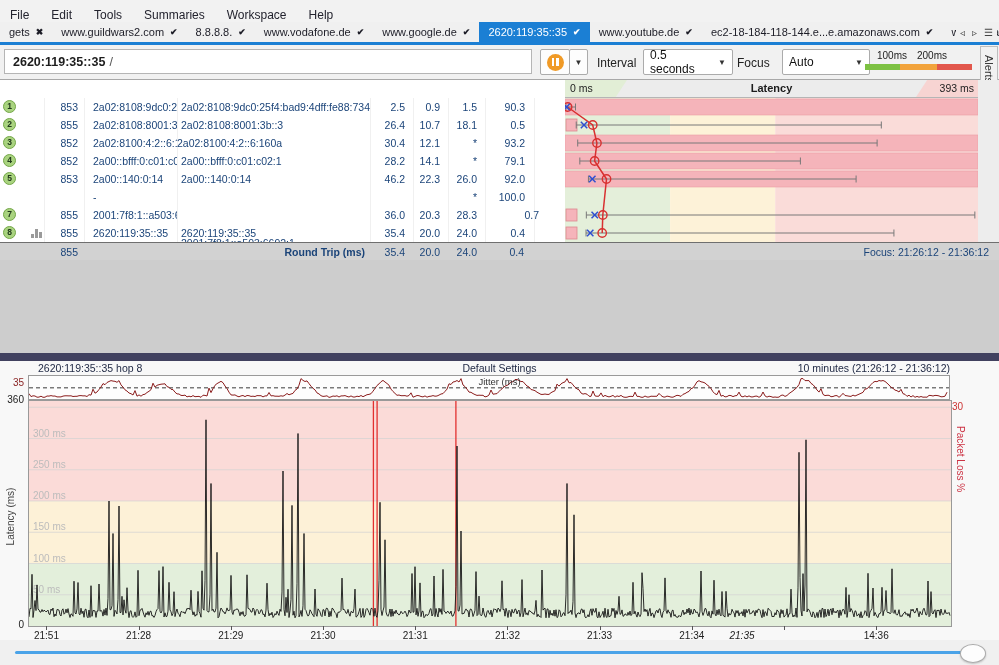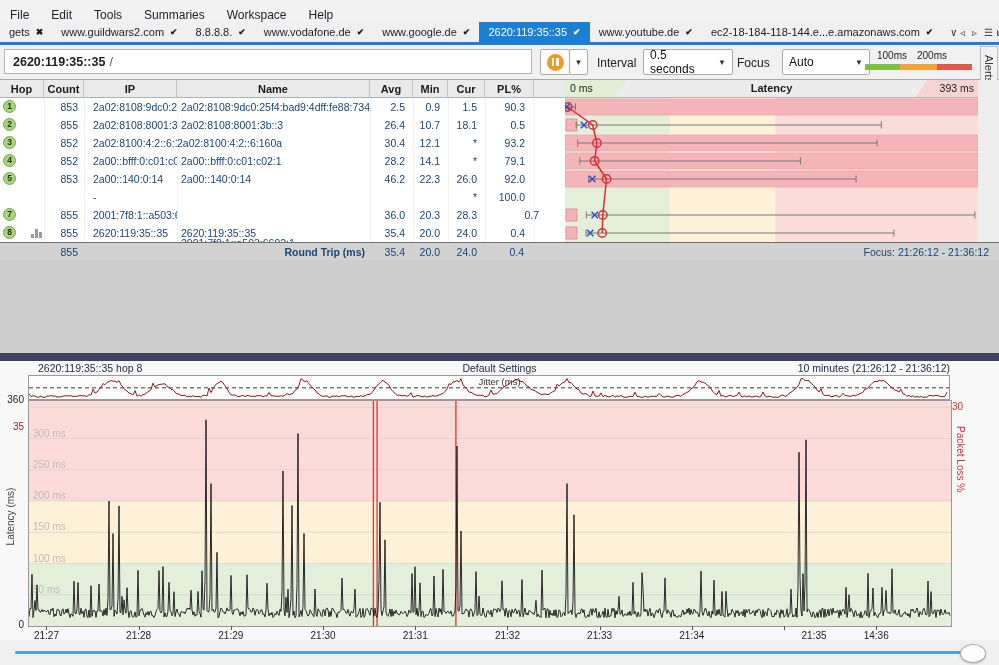--- a/index.html
+++ b/index.html
@@ -88,21 +88,21 @@
   .navy-bar{position:absolute;left:0;top:353px;width:999px;height:8px;background:#41415f;}
   
   .lower{position:absolute;left:0;top:361px;width:999px;height:279px;background:#f8f8f8;}
   .lg-head{position:absolute;top:1px;height:12px;font-size:10.5px;color:#232c47;line-height:12px;}
   #lgLeft{left:38px;} #lgCenter{left:0;width:100%;text-align:center;} #lgRight{right:49px;}
   .jitter-box{position:absolute;left:28px;top:14px;width:922px;height:25px;background:#fdfdfd;
               border:1px solid #9a9a9a;box-sizing:border-box;}
   .jitter-label{position:absolute;left:0;top:15px;width:100%;text-align:center;
                 font-size:9.5px;color:#333;z-index:3;}
   .axis-lbl{position:absolute;font-size:10px;}
-  #jitMax{left:0;top:16px;width:24px;text-align:right;color:#8a2525;margin-top:44px;}
+  #jitMax{left:0;top:16px;width:24px;text-align:right;color:#8a2525;}
   #latMax{left:0;top:33px;width:24px;text-align:right;color:#222;}
   #latMin{left:0;top:258px;width:24px;text-align:right;color:#222;}
   #plMax{left:952px;top:40px;color:#cc3333;}
   #ylab{left:-30px;top:150px;width:80px;text-align:center;color:#444;
         transform:rotate(-90deg);transform-origin:center;font-size:10px;}
   #pllab{left:955px;top:65px;writing-mode:vertical-rl;color:#cc3344;font-size:10px;}
   #mainsvg{position:absolute;left:28px;top:39px;border:1px solid #999;}
   .xtick{position:absolute;top:265px;width:1px;height:4px;background:#555;}
   .xlabel{position:absolute;top:269px;width:40px;margin-left:-20px;text-align:center;
           font-size:10px;color:#222;}
@@ -199,30 +199,20 @@
         <i style="width: 35px; background: rgb(125, 193, 67);"></i>
           <i style="width: 37px; background: rgb(242, 163, 60);"></i>
           <i style="width: 35px; background: rgb(226, 87, 76);"></i>
       </div>
     </div>
   </div>
   <div class="alerts-tab">
     <span>Alerts</span>
   </div>
 
-  <div class="thead" id="thead">
-      <div class="th" style="left: 0px; width: 44px;">Hop</div>
-      <div class="th" style="left: 44px; width: 40px;">Count</div>
-      <div class="th" style="left: 84px; width: 93px;">IP</div>
-      <div class="th" style="left: 177px; width: 193px;">Name</div>
-      <div class="th" style="left: 370px; width: 43px;">Avg</div>
-      <div class="th" style="left: 413px; width: 35px;">Min</div>
-      <div class="th" style="left: 448px; width: 37px;">Cur</div>
-      <div class="th" style="left: 485px; width: 49px;">PL%</div>
-    </div>
   <div class="lat-header">
     <div class="lh-title">Latency</div>
     <div class="lh-left">0 ms</div>
     <div class="lh-right">393 ms</div>
   </div>
   <div class="tbody" id="tbody">
       <div class="col-sep" style="left: 44px;"></div>
       <div class="col-sep" style="left: 84px;"></div>
       <div class="col-sep" style="left: 177px;"></div>
       <div class="col-sep" style="left: 370px;"></div>
@@ -418,37 +408,37 @@
         <text x="4" y="98" font-size="10" font-family="Liberation Sans, sans-serif" fill="#bcbcbc">200 ms</text>
         <text x="4" y="66.75" font-size="10" font-family="Liberation Sans, sans-serif" fill="#bcbcbc">250 ms</text>
         <text x="4" y="35.5" font-size="10" font-family="Liberation Sans, sans-serif" fill="#bcbcbc">300 ms</text>
         <line x1="344.4" y1="0" x2="344.4" y2="225" stroke="#e23030" stroke-width="1.3"></line>
         <line x1="348.1" y1="0" x2="348.1" y2="225" stroke="#e23030" stroke-width="1.3"></line>
         <line x1="426.9" y1="0" x2="426.9" y2="225" stroke="#e23030" stroke-width="1.3"></line>
         <polyline points="0,215.9 1,207.4 2,207.8 3,173.3 4,216.5 5,209.1 6,199.5 7,209.6 8,183.9 9,208.2 10,208.8 11,211.1 12,211.1 13,208.5 14,210.7 15,209.2 16,209.8 17,210.9 18,210.2 19,209.1 20,213.1 21,213.5 22,208.0 23,209.6 24,207.0 25,215.7 26,213.0 27,214.9 28,208.5 29,208.7 30,209.1 31,213.7 32,215.0 33,209.2 34,207.8 35,213.2 36,212.2 37,208.1 38,211.9 39,207.6 40,213.0 41,216.5 42,212.9 43,213.4 44,215.3 45,180.2 46,212.0 47,213.0 48,207.9 49,181.5 50,212.9 51,213.8 52,207.2 53,212.6 54,210.1 55,216.3 56,208.5 57,208.1 58,215.3 59,216.8 60,209.0 61,216.4 62,184.7 63,215.3 64,209.4 65,209.8 66,209.8 67,216.4 68,210.0 69,210.1 70,183.0 71,210.3 72,209.4 73,210.3 74,215.1 75,208.5 76,214.1 77,207.1 78,214.4 79,197.5 80,100.0 81,208.7 82,208.6 83,204.7 84,132.5 85,215.4 86,209.3 87,210.7 88,213.0 89,198.6 90,105.0 91,211.6 92,211.5 93,195.3 94,213.9 95,198.8 96,208.9 97,212.2 98,186.7 99,209.2 100,216.6 101,210.4 102,209.7 103,215.2 104,216.4 105,215.2 106,210.9 107,216.3 108,215.2 109,169.3 110,214.7 111,209.3 112,208.8 113,207.4 114,210.9 115,214.0 116,216.2 117,211.8 118,213.8 119,210.4 120,214.3 121,210.4 122,210.2 123,214.9 124,214.6 125,216.4 126,214.4 127,210.7 128,208.6 129,207.6 130,169.6 131,210.2 132,212.0 133,209.9 134,165.6 135,216.0 136,211.8 137,215.6 138,215.3 139,210.2 140,181.3 141,208.9 142,210.8 143,214.7 144,212.5 145,190.7 146,215.6 147,210.9 148,208.0 149,212.2 150,213.4 151,215.7 152,210.7 153,210.5 154,211.7 155,210.9 156,212.7 157,210.1 158,207.3 159,208.1 160,207.0 161,208.7 162,189.2 163,209.0 164,213.9 165,210.8 166,215.3 167,213.5 168,214.2 169,190.4 170,210.4 171,212.6 172,216.2 173,169.8 174,207.3 175,209.2 176,179.6 177,18.8 178,209.5 179,210.9 180,210.9 181,193.7 182,82.5 183,209.5 184,208.1 185,210.9 186,210.9 187,207.2 188,151.3 189,216.8 190,215.7 191,210.7 192,207.0 193,208.5 194,210.8 195,210.9 196,212.9 197,210.6 198,206.9 199,209.7 200,209.4 201,208.9 202,174.4 203,211.1 204,213.5 205,208.9 206,209.5 207,208.2 208,208.1 209,208.3 210,211.2 211,214.8 212,210.9 213,213.4 214,210.5 215,215.0 216,215.2 217,213.7 218,173.8 219,207.4 220,207.8 221,208.5 222,211.0 223,211.1 224,207.0 225,208.4 226,214.3 227,209.8 228,208.3 229,209.4 230,212.9 231,211.5 232,208.7 233,209.2 234,213.6 235,213.0 236,215.9 237,209.1 238,182.2 239,208.4 240,214.9 241,212.3 242,214.0 243,211.2 244,216.5 245,215.0 246,212.6 247,213.9 248,210.2 249,212.5 250,214.4 251,208.2 252,210.4 253,190.9 254,70.0 255,208.5 256,214.8 257,196.3 258,211.5 259,188.2 260,216.5 261,209.6 262,198.5 263,104.4 264,214.2 265,210.2 266,216.8 267,214.7 268,182.7 269,32.5 270,215.9 271,213.5 272,209.4 273,215.4 274,204.7 275,132.5 276,208.3 277,209.5 278,213.0 279,215.1 280,214.0 281,208.8 282,210.4 283,212.8 284,214.2 285,215.7 286,188.0 287,213.1 288,215.3 289,207.8 290,209.2 291,210.9 292,214.6 293,215.6 294,208.6 295,209.0 296,214.9 297,207.7 298,207.0 299,209.0 300,216.0 301,210.3 302,215.3 303,207.2 304,207.7 305,209.6 306,211.6 307,212.6 308,216.7 309,211.2 310,211.3 311,210.8 312,209.5 313,177.1 314,208.6 315,208.2 316,209.8 317,212.2 318,212.2 319,208.4 320,212.7 321,215.2 322,210.5 323,210.9 324,212.0 325,207.3 326,188.1 327,216.1 328,215.4 329,213.8 330,210.6 331,207.4 332,216.4 333,214.6 334,207.4 335,216.4 336,214.2 337,208.4 338,207.4 339,209.1 340,211.6 341,214.2 342,207.5 343,207.3 344,208.7 345,215.3 346,207.1 347,214.7 348,216.3 349,209.7 350,179.4 351,101.3 352,208.5 353,214.5 354,209.8 355,206.0 356,138.8 357,211.0 358,214.2 359,215.3 360,212.7 361,208.0 362,215.6 363,208.1 364,215.2 365,210.4 366,212.7 367,209.1 368,212.3 369,212.7 370,214.1 371,213.0 372,210.3 373,211.9 374,212.7 375,211.7 376,210.1 377,212.0 378,215.6 379,213.7 380,209.0 381,211.5 382,211.9 383,172.5 384,211.3 385,210.9 386,165.7 387,213.9 388,207.3 389,215.3 390,209.9 391,181.9 392,215.7 393,210.4 394,210.2 395,216.7 396,215.4 397,213.3 398,214.6 399,214.0 400,212.3 401,208.3 402,207.6 403,215.0 404,213.0 405,175.0 406,215.6 407,207.5 408,212.6 409,216.0 410,207.1 411,211.3 412,207.7 413,213.4 414,168.4 415,210.2 416,210.6 417,212.4 418,210.9 419,210.2 420,212.1 421,212.5 422,210.0 423,214.9 424,215.2 425,212.9 426,209.9 427,185.4 428,45.0 429,209.7 430,210.1 431,204.1 432,130.0 433,213.1 434,212.4 435,212.5 436,209.8 437,207.9 438,209.7 439,209.8 440,216.0 441,208.6 442,207.9 443,210.0 444,215.5 445,212.8 446,209.3 447,170.6 448,214.6 449,213.4 450,195.1 451,213.1 452,214.7 453,214.1 454,207.0 455,212.0 456,215.6 457,216.2 458,210.8 459,209.4 460,212.0 461,213.5 462,209.1 463,215.9 464,211.2 465,207.7 466,208.7 467,208.4 468,211.5 469,207.1 470,208.0 471,210.6 472,207.4 473,179.8 474,208.7 475,208.1 476,215.2 477,207.3 478,210.9 479,216.5 480,209.3 481,210.5 482,215.7 483,208.4 484,211.8 485,211.7 486,207.9 487,208.4 488,213.0 489,210.1 490,209.1 491,215.7 492,211.8 493,178.6 494,215.8 495,211.7 496,207.1 497,213.6 498,211.8 499,214.2 500,209.4 501,210.3 502,210.6 503,212.1 504,212.1 505,213.5 506,209.8 507,199.4 508,215.7 509,213.2 510,215.3 511,215.4 512,216.5 513,169.0 514,209.1 515,207.9 516,207.1 517,216.8 518,208.2 519,207.9 520,216.7 521,209.3 522,214.1 523,212.2 524,214.7 525,209.0 526,215.2 527,208.7 528,216.6 529,215.7 530,208.8 531,209.9 532,215.8 533,214.8 534,212.2 535,211.7 536,214.7 537,193.7 538,82.5 539,212.6 540,211.1 541,211.2 542,209.1 543,213.5 544,200.5 545,113.8 546,211.9 547,216.6 548,212.9 549,212.1 550,211.9 551,213.1 552,208.5 553,207.9 554,211.9 555,208.8 556,216.0 557,216.8 558,215.8 559,213.7 560,215.9 561,210.1 562,207.8 563,214.3 564,207.7 565,210.6 566,211.3 567,207.2 568,215.9 569,216.8 570,210.8 571,216.5 572,214.7 573,213.3 574,210.3 575,216.4 576,207.2 577,215.6 578,216.5 579,208.3 580,216.1 581,215.0 582,214.7 583,207.2 584,210.4 585,207.4 586,216.8 587,209.5 588,213.4 589,209.7 590,195.3 591,213.3 592,212.9 593,208.9 594,215.3 595,214.8 596,212.9 597,213.3 598,214.6 599,211.3 600,214.2 601,210.0 602,214.6 603,213.1 604,181.3 605,212.9 606,210.2 607,213.5 608,216.1 609,211.0 610,214.2 611,215.6 612,213.1 613,171.7 614,187.5 615,210.5 616,208.0 617,210.7 618,208.7 619,215.1 620,210.4 621,207.4 622,215.1 623,212.0 624,212.6 625,216.6 626,213.3 627,210.0 628,209.3 629,212.0 630,208.2 631,207.8 632,214.0 633,216.5 634,211.1 635,209.8 636,176.9 637,209.4 638,212.5 639,208.8 640,211.5 641,211.7 642,216.3 643,209.7 644,209.0 645,215.1 646,213.5 647,215.9 648,216.0 649,216.3 650,214.4 651,215.5 652,215.4 653,211.1 654,209.0 655,213.7 656,211.3 657,212.8 658,208.0 659,211.9 660,207.0 661,214.0 662,208.4 663,212.4 664,213.0 665,208.1 666,209.0 667,211.8 668,210.8 669,212.7 670,215.9 671,210.5 672,170.0 673,210.6 674,214.4 675,211.4 676,207.4 677,207.8 678,212.8 679,214.9 680,210.3 681,215.5 682,216.8 683,209.9 684,213.2 685,179.2 686,212.9 687,214.9 688,208.9 689,213.7 690,208.2 691,213.5 692,214.9 693,190.5 694,214.3 695,215.0 696,216.1 697,190.3 698,207.4 699,215.7 700,212.3 701,214.1 702,213.1 703,208.3 704,210.7 705,211.6 706,216.1 707,209.5 708,212.2 709,209.5 710,214.9 711,211.7 712,212.7 713,210.6 714,214.9 715,208.4 716,216.2 717,208.4 718,211.9 719,209.8 720,208.2 721,213.2 722,212.2 723,212.1 724,209.7 725,210.3 726,214.9 727,209.3 728,211.8 729,208.3 730,208.2 731,209.2 732,213.7 733,216.7 734,208.6 735,215.7 736,210.6 737,211.5 738,214.7 739,207.3 740,208.2 741,209.3 742,210.4 743,215.7 744,215.3 745,215.7 746,211.7 747,213.9 748,208.9 749,210.0 750,211.6 751,216.7 752,208.5 753,212.7 754,209.2 755,216.1 756,214.8 757,213.8 758,207.8 759,216.3 760,212.8 761,212.7 762,188.1 763,211.7 764,216.0 765,214.1 766,215.5 767,207.0 768,216.4 769,186.8 770,51.3 771,176.4 772,209.7 773,215.0 774,172.6 775,210.1 776,184.0 777,38.8 778,210.9 779,207.9 780,208.9 781,210.9 782,214.2 783,216.0 784,210.8 785,212.5 786,216.8 787,215.3 788,211.4 789,216.6 790,210.9 791,208.9 792,216.3 793,207.4 794,207.7 795,216.5 796,208.0 797,215.6 798,213.5 799,208.2 800,214.9 801,209.2 802,207.8 803,213.7 804,207.1 805,211.6 806,210.4 807,212.0 808,209.8 809,209.4 810,216.8 811,208.9 812,214.5 813,210.5 814,208.1 815,209.1 816,213.2 817,186.4 818,216.4 819,209.4 820,193.7 821,210.9 822,207.5 823,209.2 824,212.3 825,215.9 826,209.8 827,210.3 828,215.1 829,214.1 830,212.7 831,216.7 832,210.7 833,216.9 834,214.6 835,213.6 836,209.7 837,210.8 838,215.1 839,172.3 840,216.6 841,211.0 842,209.4 843,207.4 844,187.0 845,214.8 846,211.4 847,213.6 848,215.8 849,216.5 850,212.7 851,212.8 852,210.6 853,186.3 854,214.7 855,209.6 856,208.9 857,189.5 858,210.5 859,212.0 860,211.2 861,212.9 862,211.7 863,167.8 864,211.3 865,212.4 866,208.8 867,213.2 868,214.2 869,212.8 870,208.7 871,215.5 872,214.7 873,215.5 874,213.0 875,212.2 876,210.8 877,213.5 878,212.4 879,215.1 880,212.7 881,216.5 882,208.3 883,210.0 884,208.1 885,211.3 886,211.9 887,209.8 888,207.0 889,211.3 890,215.8 891,210.5 892,212.6 893,213.8 894,208.9 895,207.2 896,210.5 897,214.1 898,213.5 899,180.0 900,215.7 901,214.5 902,190.6 903,211.8 904,213.0 905,209.9 906,208.7 907,216.6 908,209.1 909,209.8 910,209.0 911,214.4 912,208.0 913,212.6 914,213.5 915,212.8 916,208.7 917,212.5 918,211.8 919,212.6 920,211.4 921,214.6 " fill="none" stroke="#151515" stroke-width="0.9"></polyline>
       </svg>
     <div id="xaxis">
         <div class="xtick" style="left: 46.44px;"></div>
-        <div class="xlabel" style="left: 46.44px;">21:27</div>
+        <div class="xlabel" style="left: 46.44px;">21:51</div>
         <div class="xtick" style="left: 138.64px;"></div>
         <div class="xlabel" style="left: 138.64px;">21:28</div>
         <div class="xtick" style="left: 230.84px;"></div>
         <div class="xlabel" style="left: 230.84px;">21:29</div>
         <div class="xtick" style="left: 323.04px;"></div>
         <div class="xlabel" style="left: 323.04px;">21:30</div>
         <div class="xtick" style="left: 415.24px;"></div>
         <div class="xlabel" style="left: 415.24px;">21:31</div>
         <div class="xtick" style="left: 507.44px;"></div>
         <div class="xlabel" style="left: 507.44px;">21:32</div>
         <div class="xtick" style="left: 599.64px;"></div>
         <div class="xlabel" style="left: 599.64px;">21:33</div>
         <div class="xtick" style="left: 691.84px;"></div>
         <div class="xlabel" style="left: 691.84px;">21:34</div>
         <div class="xtick" style="left: 784.04px;"></div>
-        <div class="xlabel" style="left: 814px;">21:35</div>
+        <div class="xlabel" style="left: 742px; font-style: italic;">21:35</div>
         <div class="xtick" style="left: 876.24px;"></div>
         <div class="xlabel" style="left: 876.24px;">14:36</div>
       </div>
   </div>
 
   <div class="bottombar">
     <div class="track"></div>
     <div class="thumb"></div>
   </div>
 </div>

